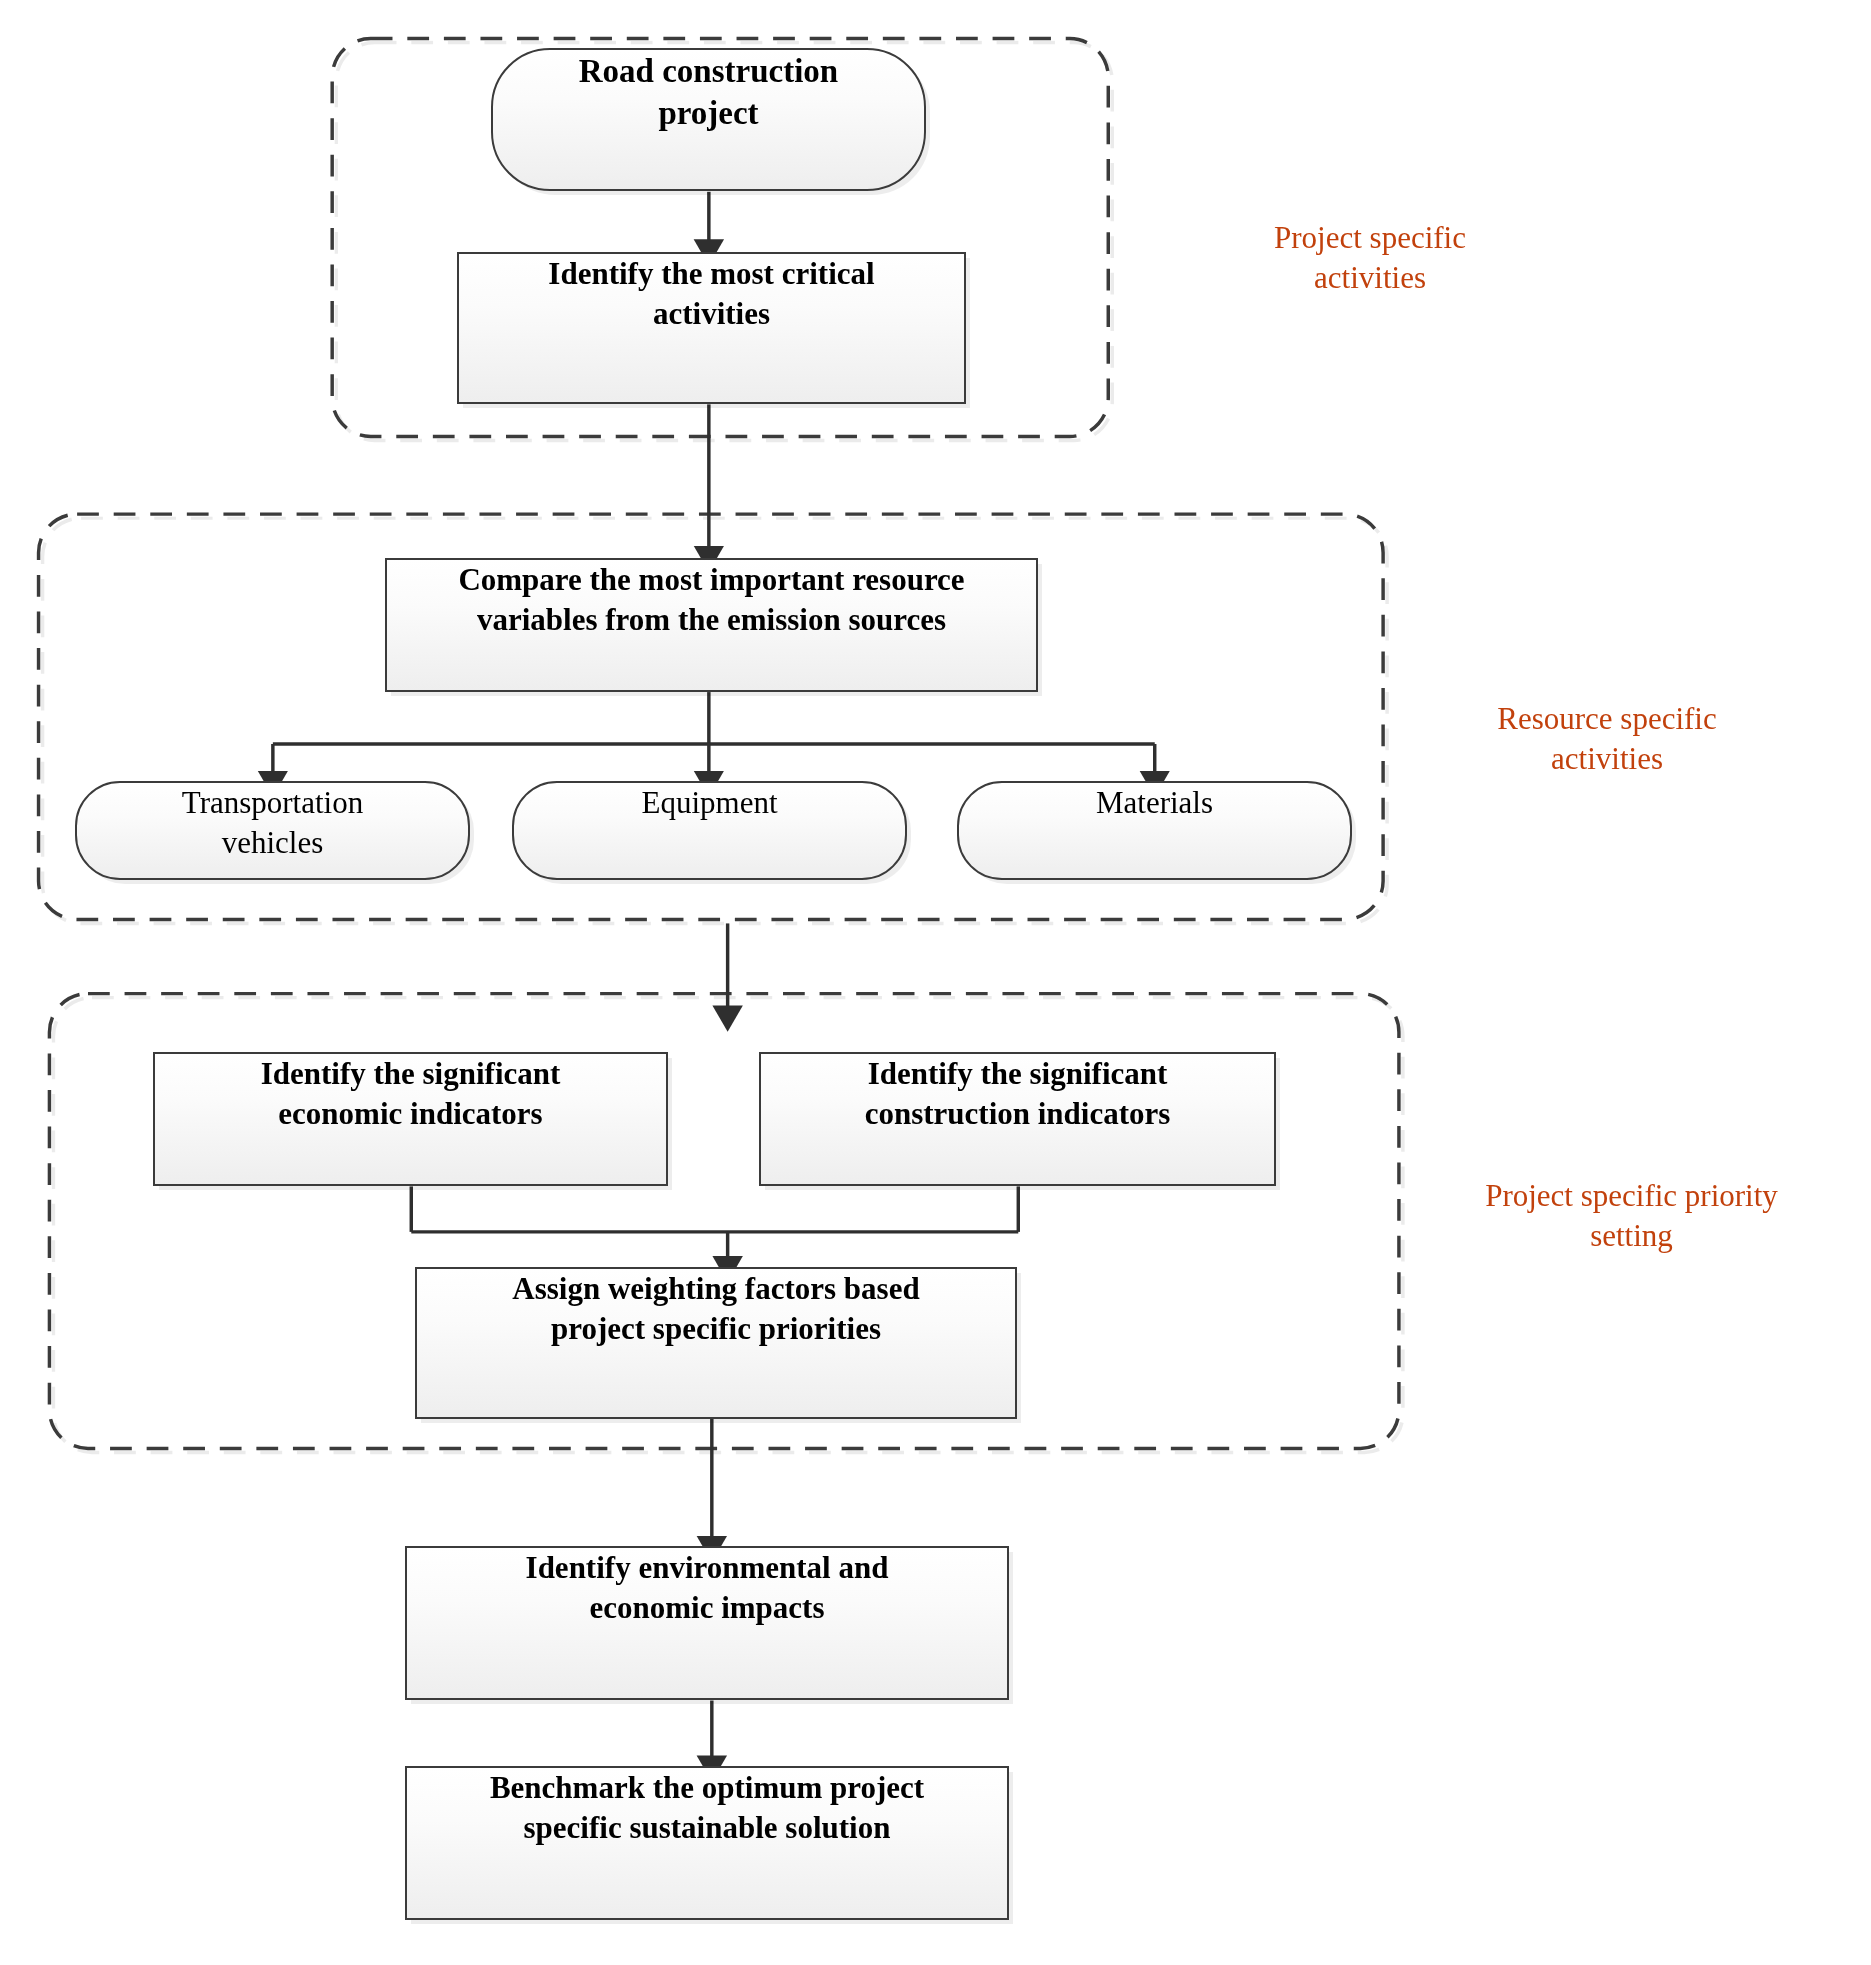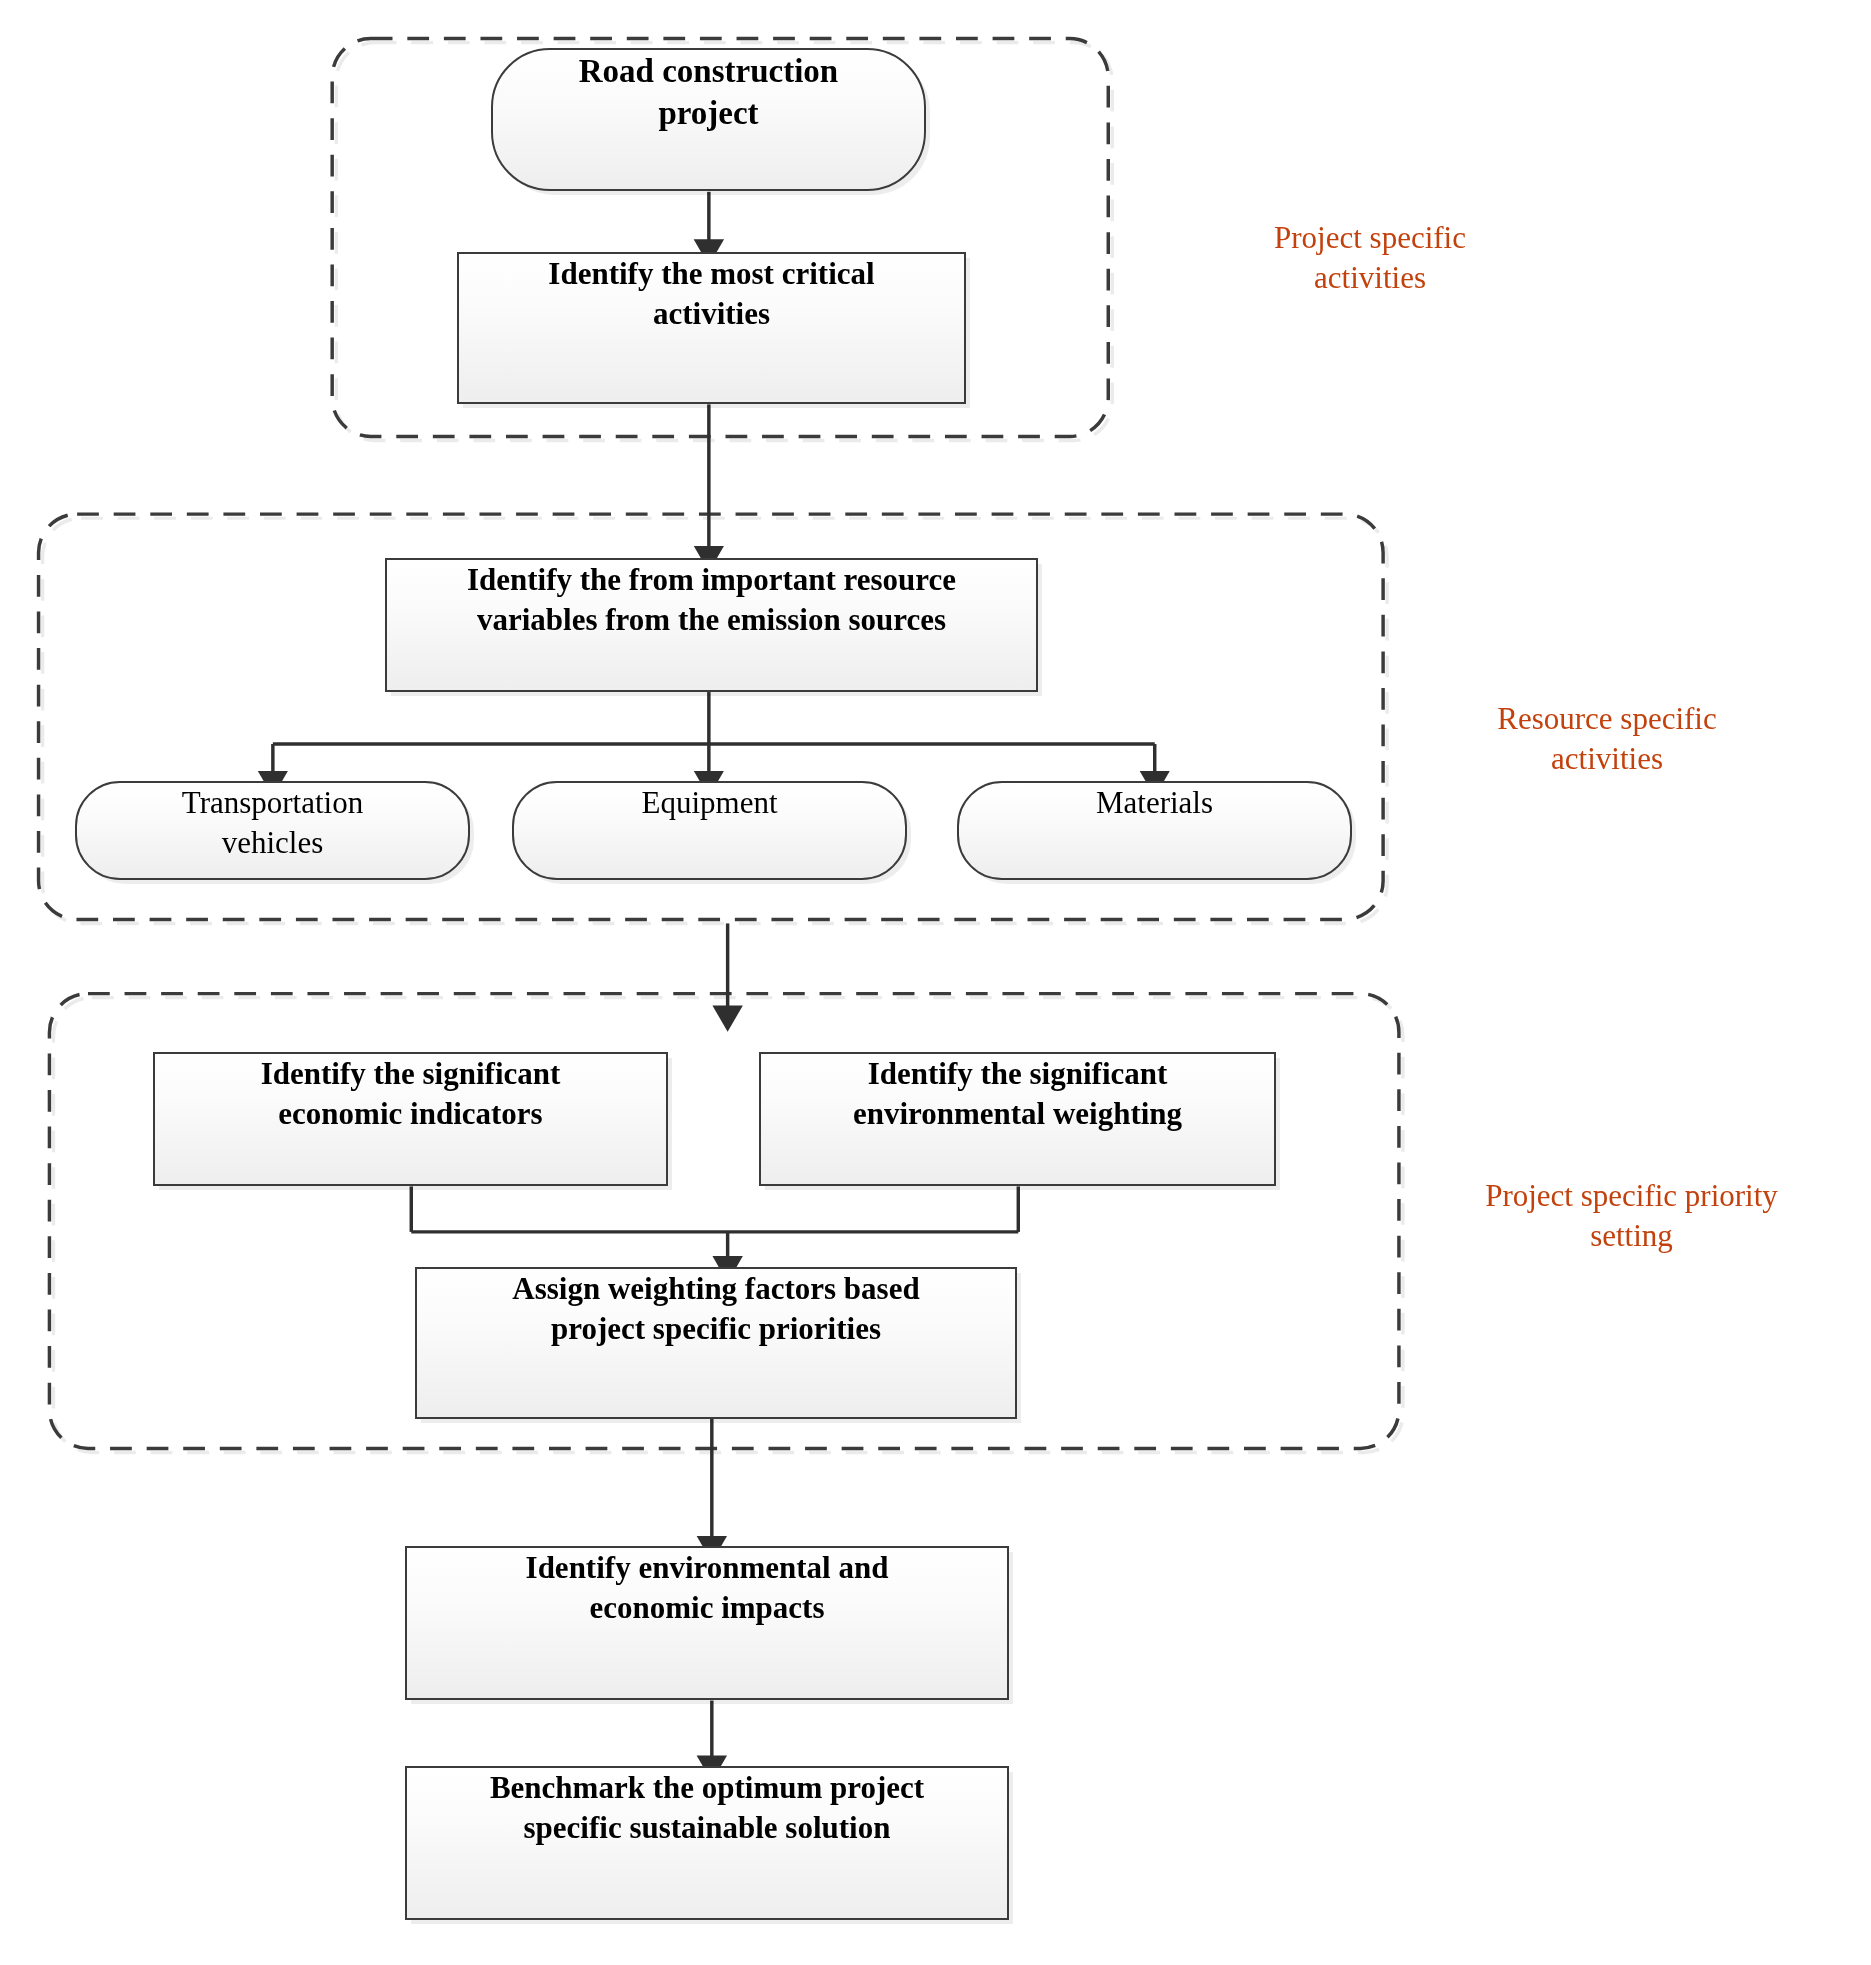--- a/index.html
+++ b/index.html
@@ -83,21 +83,21 @@
 
   <div class="node rect" style="left:457px;top:252px;width:509px;height:152px;font-size:31px;">
     <span>
       <span>Identify the most critical</span>
       <span>activities</span>
     </span>
   </div>
 
   <div class="node rect" style="left:385px;top:558px;width:653px;height:134px;font-size:31px;">
     <span>
-      <span>Identify the from important resource</span>
+      <span>Compare the most important resource</span>
       <span>variables from the emission sources</span>
     </span>
   </div>
 
   <div class="node soft" style="left:75px;top:781px;width:395px;height:99px;font-size:31px;">
     <span>
       <span>Transportation</span>
       <span>vehicles</span>
     </span>
   </div>
@@ -117,21 +117,21 @@
   <div class="node rect" style="left:153px;top:1052px;width:515px;height:134px;font-size:31px;">
     <span>
       <span>Identify the significant</span>
       <span>economic indicators</span>
     </span>
   </div>
 
   <div class="node rect" style="left:759px;top:1052px;width:517px;height:134px;font-size:31px;">
     <span>
       <span>Identify the significant</span>
-      <span>environmental weighting</span>
+      <span>construction indicators</span>
     </span>
   </div>
 
   <div class="node rect" style="left:415px;top:1267px;width:602px;height:152px;font-size:31px;">
     <span>
       <span>Assign weighting factors based</span>
       <span>project specific priorities</span>
     </span>
   </div>
 

